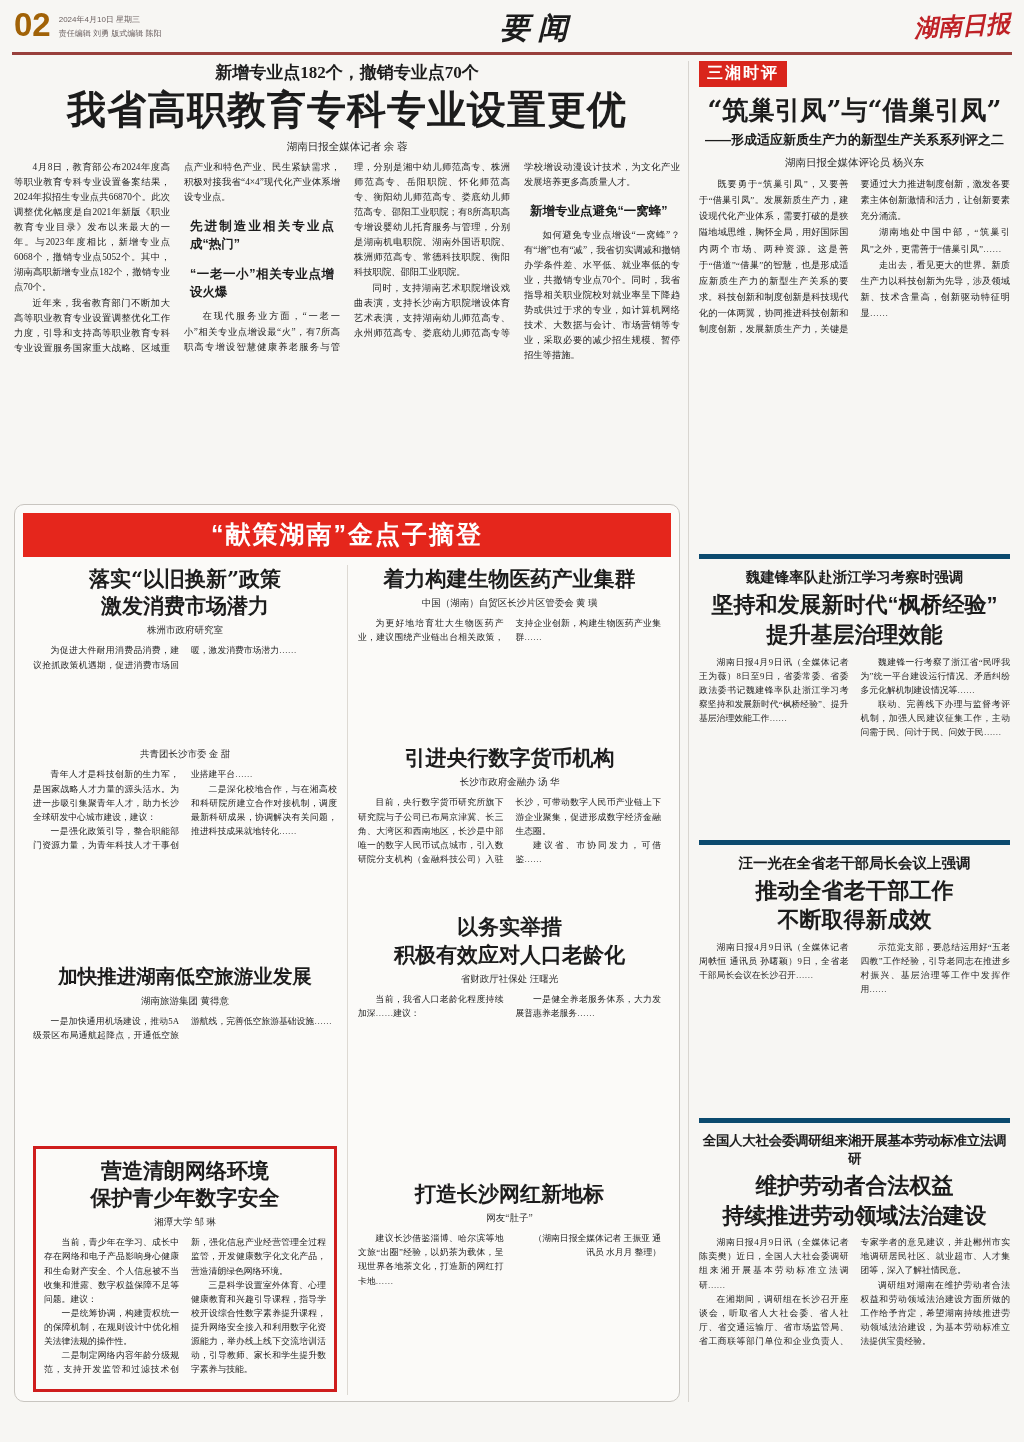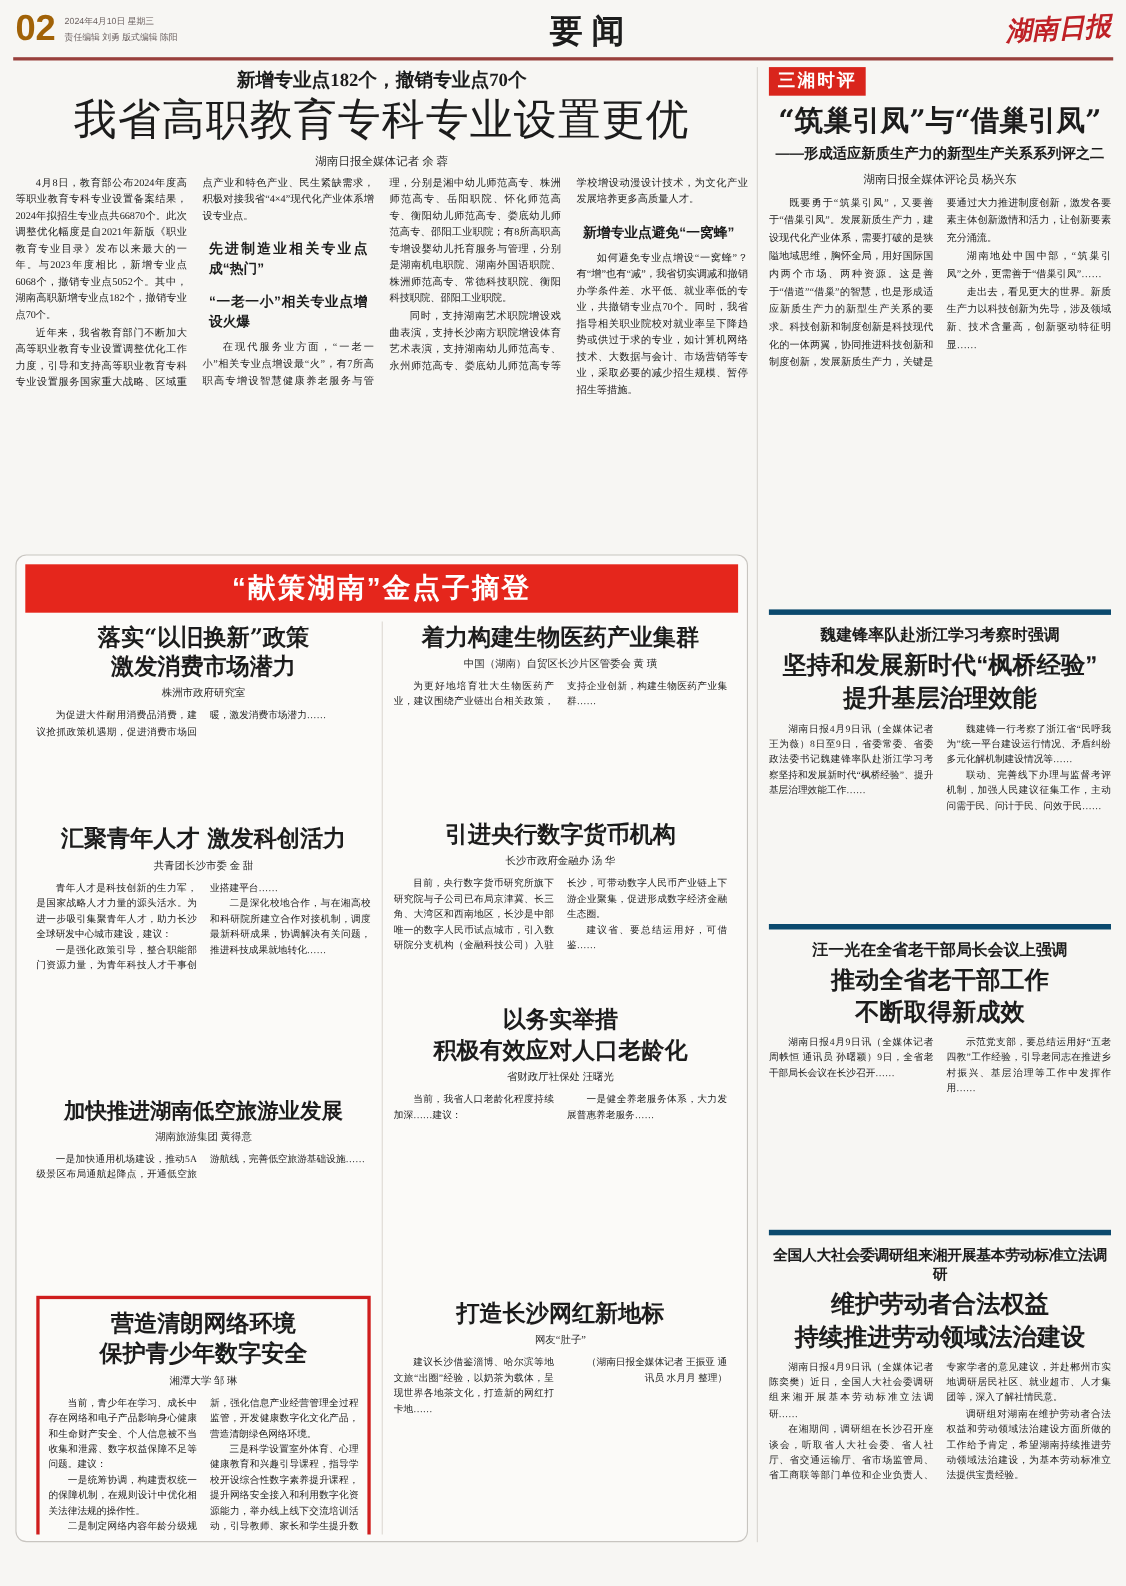--- a/index.html
+++ b/index.html
@@ -5,32 +5,32 @@
   html,body{margin:0;padding:0;}
   body{width:1024px;height:1442px;background:#f7f6f3;color:#1c1c1c;
        font-family:"Liberation Serif", serif;overflow:hidden;}
   .page{width:1024px;height:1442px;box-sizing:border-box;padding:8px 14px 0;position:relative;}
 
   
   .hdr{display:flex;justify-content:space-between;align-items:flex-start;height:40px;}
   .hdr-left{display:flex;gap:8px;align-items:flex-start;}
   .pagenum{font-family:Liberation Sans, sans-serif;font-weight:bold;font-size:33px;line-height:1;color:#a16207;}
   .hdr-meta{font-size:8px;color:#6a5f5f;line-height:1.8;padding-top:5px;font-family:"Liberation Sans",sans-serif;}
-  .section-title{font-family:"Liberation Sans",sans-serif;font-weight:bold;font-size:30px;letter-spacing:8px;}
+  .section-title{font-family:"Liberation Sans",sans-serif;font-weight:bold;font-size:30px;letter-spacing:8px;font-style:italic;}
   .masthead{font-family:"DejaVu Serif",serif;font-style:italic;font-weight:bold;font-size:24px;color:#bf2126;transform:rotate(-3deg);padding-top:2px;}
   .hdr-rule{border:0;border-top:3px solid #99403c;margin:4px -2px 0;}
 
   
   .main{display:flex;margin-top:6px;}
   .left-col{width:666px;flex:none;}
   .right-col{flex:1;border-left:1px solid #d8d5d0;margin-left:8px;padding-left:10px;min-width:0;}
 
   
   .kicker{text-align:center;font-weight:bold;font-size:17px;}
-  .lead-title{text-align:center;font-family:"Liberation Sans",sans-serif;font-weight:normal;font-size:39px;letter-spacing:1px;margin:4px 0 0;line-height:1.15;}
+  .lead-title{text-align:center;font-family:"Liberation Sans",sans-serif;font-weight:bold;font-size:39px;letter-spacing:1px;margin:4px 0 0;line-height:1.15;}
   .byline{text-align:center;font-size:10.5px;color:#2b2b2b;margin:7px 0 6px;}
   .lead-body{column-count:4;column-gap:14px;height:332px;font-size:9.3px;line-height:1.62;text-align:justify;overflow:hidden;}
   .lead-body p{margin:0 0 1px;text-indent:2em;}
   .lead-body h4{font-family:"Liberation Sans",sans-serif;font-size:12.5px;margin:12px 6px 8px;line-height:1.45;text-indent:0;}
 
   
   .goldbox{border:1px solid #c8c5c0;border-radius:10px;margin-top:12px;height:898px;box-sizing:border-box;padding:8px 8px 6px;background:#fbfaf8;}
   .banner{background:#e5261c;color:#fff;text-align:center;font-family:"Liberation Sans",sans-serif;font-weight:bold;font-size:25px;letter-spacing:2px;padding:5px 0 6px;}
   .gold-cols{display:flex;margin-top:8px;height:830px;}
   .gcol{width:50%;box-sizing:border-box;padding:0 10px;overflow:hidden;}
@@ -107,21 +107,20 @@
             <div class="gart">
               <div class="gtitle two">落实“以旧换新”政策</div>
               <div class="gtitle two">激发消费市场潜力</div>
               <div class="gby">株洲市政府研究室</div>
               <div class="gbody bh95">
                 <p>为促进大件耐用消费品消费，建议抢抓政策机遇期，促进消费市场回暖，激发消费市场潜力……</p>
               </div>
             </div>
 
             <div class="gart">
-              <div class="gtitle">汇聚青年人才 激发科创活力</div>
               <div class="gby">共青团长沙市委 金 甜</div>
               <div class="gbody bh185">
                 <p>青年人才是科技创新的生力军，是国家战略人才力量的源头活水。为进一步吸引集聚青年人才，助力长沙全球研发中心城市建设，建议：</p>
                 <p>一是强化政策引导，整合职能部门资源力量，为青年科技人才干事创业搭建平台……</p>
                 <p>二是深化校地合作，与在湘高校和科研院所建立合作对接机制，调度最新科研成果，协调解决有关问题，推进科技成果就地转化……</p>
               </div>
             </div>
 
             <div class="gart">
               <div class="gtitle" style="font-size:19.5px">加快推进湖南低空旅游业发展</div>
@@ -152,21 +151,21 @@
               <div class="gbody bh120">
                 <p>为更好地培育壮大生物医药产业，建议围绕产业链出台相关政策，支持企业创新，构建生物医药产业集群……</p>
               </div>
             </div>
 
             <div class="gart">
               <div class="gtitle">引进央行数字货币机构</div>
               <div class="gby">长沙市政府金融办 汤 华</div>
               <div class="gbody bh110">
                 <p>目前，央行数字货币研究所旗下研究院与子公司已布局京津冀、长三角、大湾区和西南地区，长沙是中部唯一的数字人民币试点城市，引入数研院分支机构（金融科技公司）入驻长沙，可带动数字人民币产业链上下游企业聚集，促进形成数字经济金融生态圈。</p>
-                <p>建议省、要总结运用好，可借鉴……</p>
+                <p>建议省、市协同发力，可借鉴……</p>
               </div>
             </div>
 
             <div class="gart">
               <div class="gtitle">以务实举措</div>
               <div class="gtitle">积极有效应对人口老龄化</div>
               <div class="gby">省财政厅社保处 汪曙光</div>
               <div class="gbody bh180">
                 <p>当前，我省人口老龄化程度持续加深……建议：</p>
                 <p>一是健全养老服务体系，大力发展普惠养老服务……</p>

